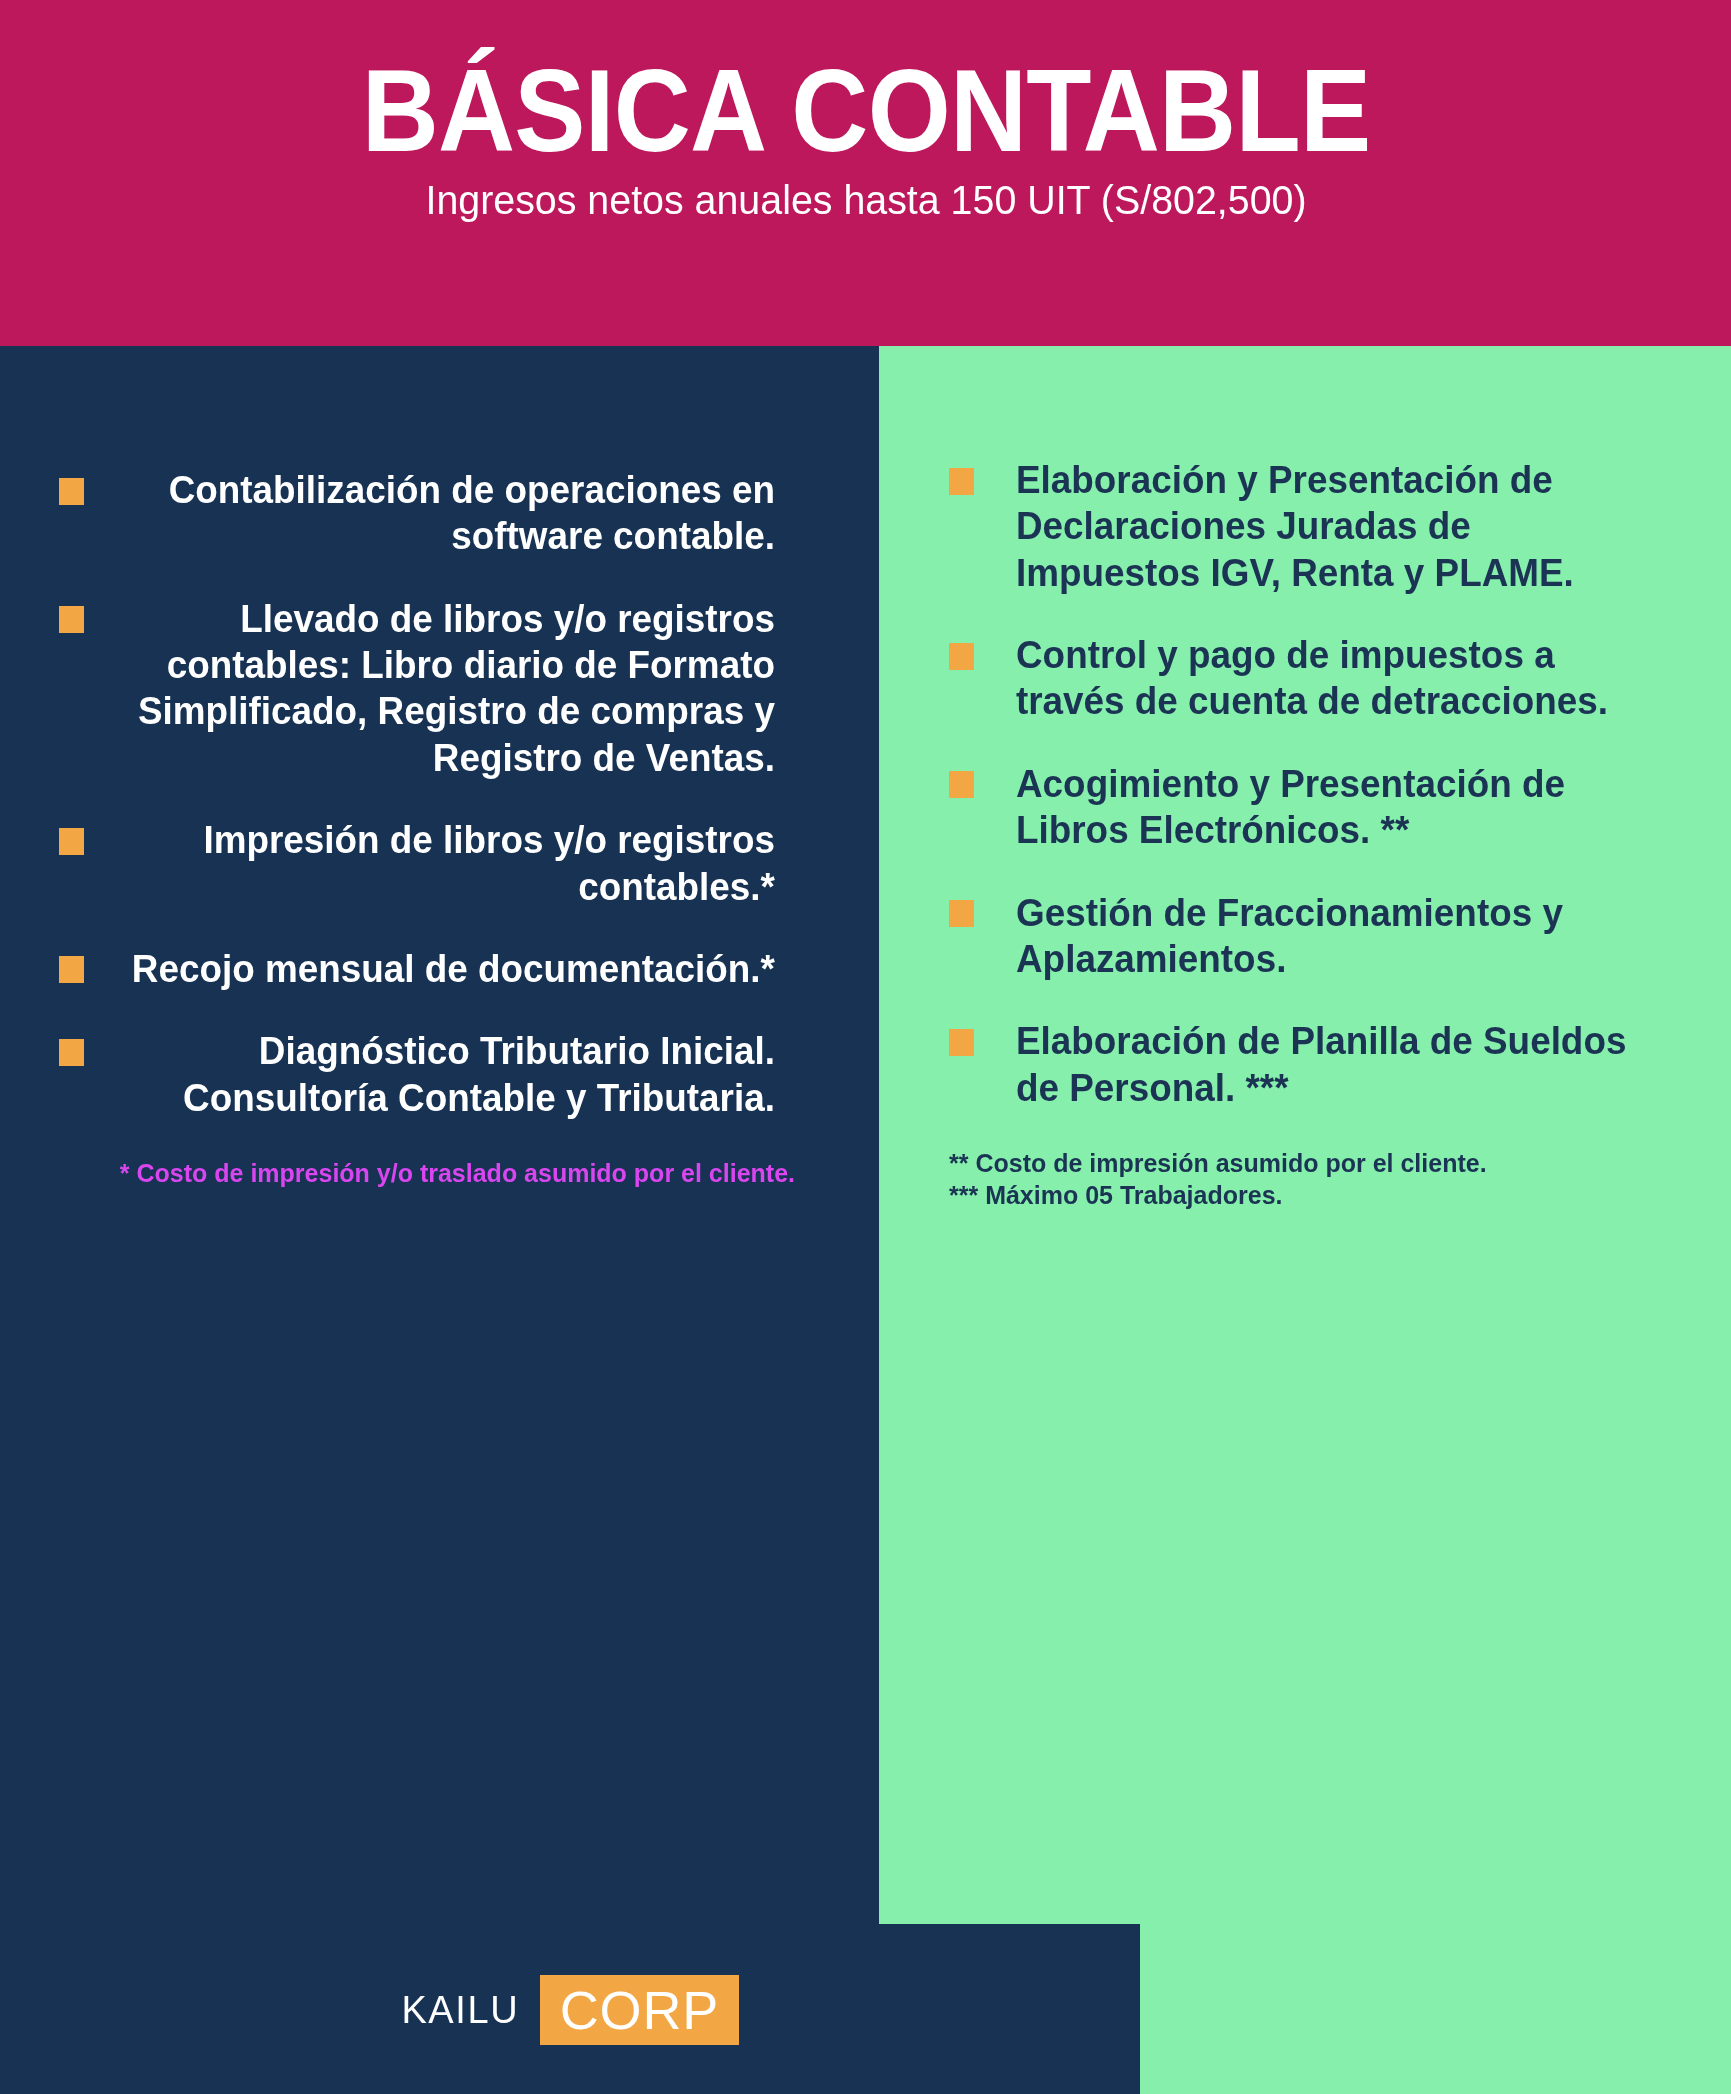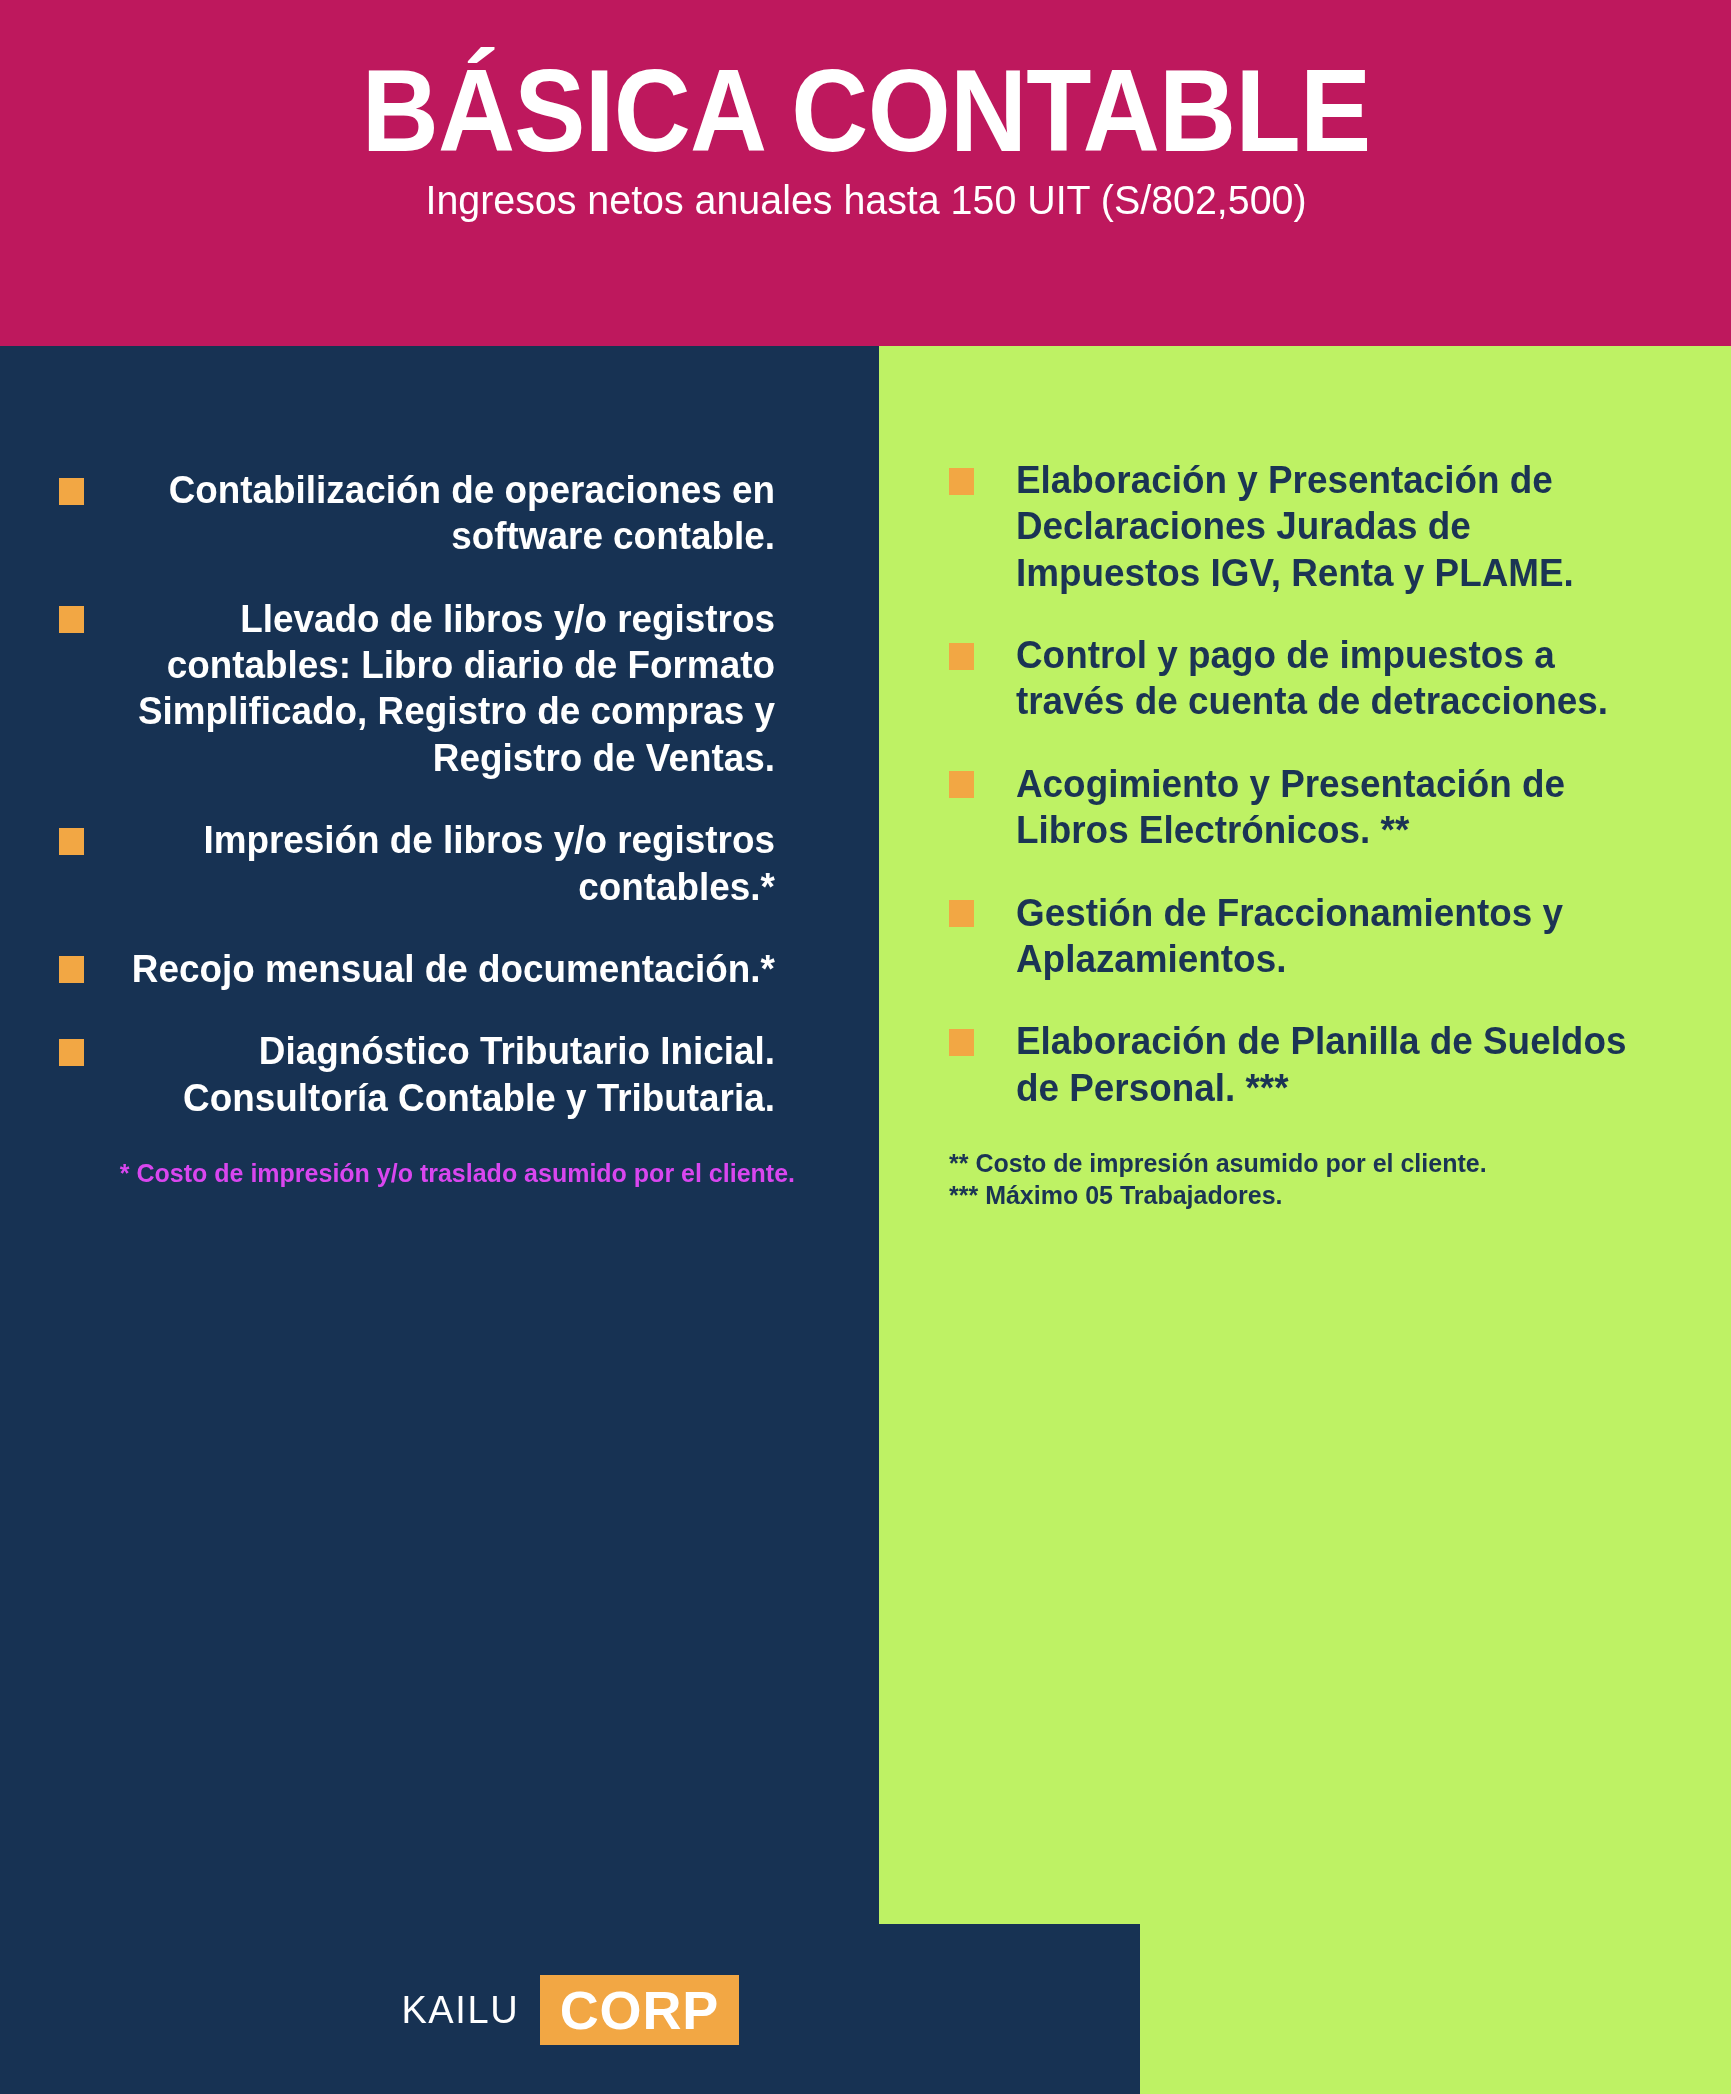--- a/index.html
+++ b/index.html
@@ -59,21 +59,21 @@
     height: 1749px;
     background: #173253;
     box-sizing: border-box;
   }
   .col-right {
     position: absolute;
     left: 879px;
     top: 346px;
     width: 853px;
     height: 1749px;
-    background: #bef264;
+    background: #86efac;
     box-sizing: border-box;
   }
 
   .list {
     position: absolute;
     list-style: none;
     margin: 0;
     padding: 0;
   }
   .list.left  { left: 59px;  top: 121px; width: 736px; text-align: right; }
@@ -142,21 +142,21 @@
     letter-spacing: 1.6px;
     padding-right: 21px;
   }
   .logo-badge {
     display: flex;
     align-items: center;
     background: #f2a744;
     padding: 0 19.6px;
     font-size: 54px;
     line-height: 1;
-    font-weight: 700;
+    font-weight: 400;
     color: #ffffff;
     letter-spacing: 0.8px;
   }
 </style>
 </head>
 <body>
 
 <div id="poster">
 
   <div class="header">

